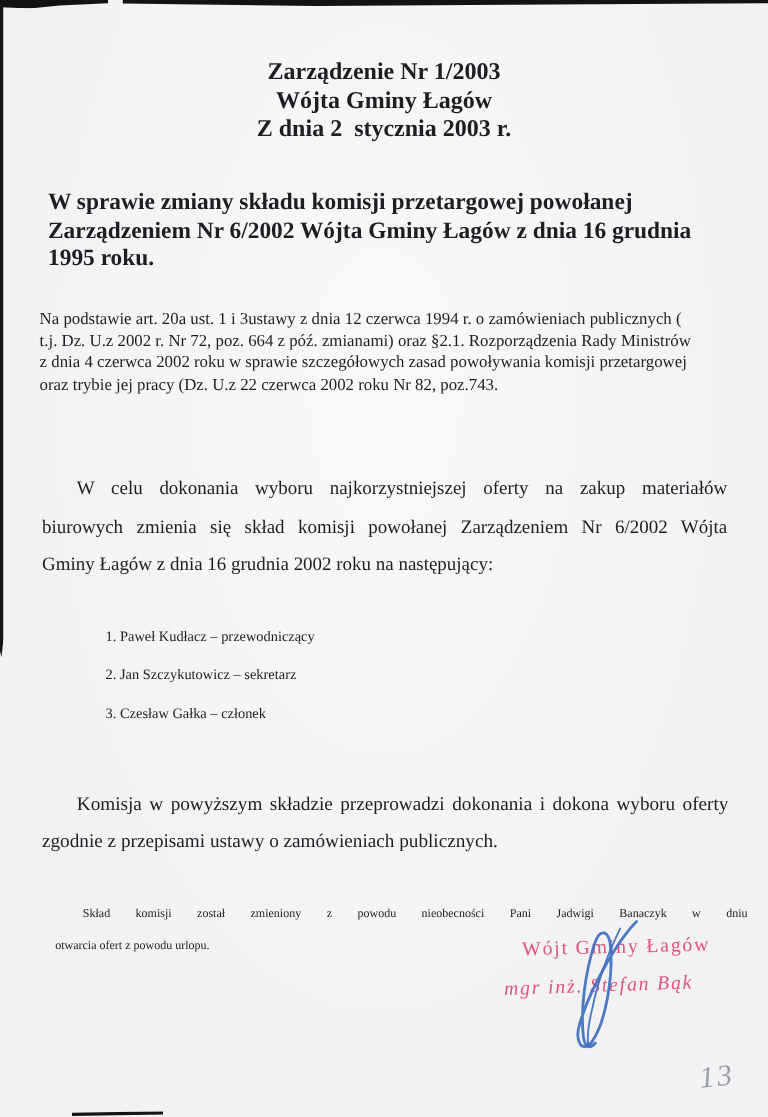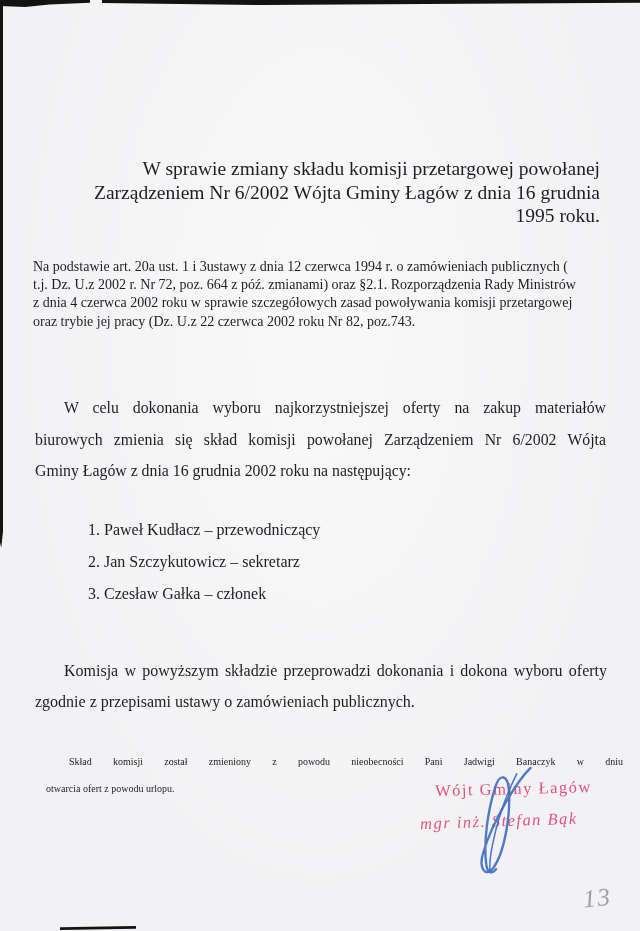--- a/index.html
+++ b/index.html
@@ -32,27 +32,27 @@
     clip-path:polygon(0 0,100% 0,100% 55%,60% 80%,30% 100%,0 60%);}
   .edge-left{left:0;top:0;width:3px;height:548px;
     clip-path:polygon(0 0,100% 0,100% 97%,40% 100%,0 99%);}
   .edge-bottom{left:60px;top:926px;width:76px;height:4px;
     clip-path:polygon(0 30%,100% 0,100% 70%,0 100%);}
   
   .abs{position:absolute;}
   .doc-title{left:0;top:49px;width:640px;text-align:center;
     font-weight:bold;font-size:20px;line-height:23.5px;}
   .doc-title div{white-space:pre-wrap;}
-  .subject{left:40px;top:157px;width:560px;text-align:right;
-    font-weight:normal;font-size:19.5px;line-height:23.5px;}
+  .subject{left:40px;top:157px;width:560px;text-align:left;
+    font-weight:bold;font-size:19.5px;line-height:23.5px;}
   .legal{left:33px;top:258px;width:580px;font-size:14px;line-height:18.2px;}
   .body-par{left:35px;top:392px;width:571px;font-size:15.8px;line-height:31.5px;}
   .jline{text-align:justify;text-align-last:justify;}
   .indent1{text-indent:29px;}
-  .members{left:88px;top:514px;font-size:16px;line-height:32px;}
+  .members{left:88px;top:514px;font-size:12px;line-height:32px;}
   .closing{left:35px;top:655px;width:572px;font-size:16px;line-height:31px;}
   .note{left:46px;top:748px;width:577px;font-size:10px;line-height:27px;}
   .note .indent1{text-indent:23px;}
   
   .stamp{left:420px;top:780px;width:180px;color:var(--stamp-color);
     font-size:16.5px;letter-spacing:1.5px;line-height:18px;}
   .stamp-line1{margin-left:15px;transform:rotate(-1.5deg);}
   .stamp-line2{margin-top:14px;font-style:italic;transform:rotate(-2deg);}
   .signature-svg{left:445px;top:762px;width:110px;height:118px;}
   .signature-svg path{fill:none;stroke:var(--ink-color);stroke-linecap:round;opacity:.92;}
@@ -65,20 +65,25 @@
 </head>
 <body>
 
 <div class="page">
 
   <div class="edge edge-top-left"></div>
   <div class="edge edge-top-right"></div>
   <div class="edge edge-left"></div>
   <div class="edge edge-bottom"></div>
 
+  <div class="abs doc-title">
+    <div>Zarządzenie Nr 1/2003</div>
+    <div>Wójta Gminy Łagów</div>
+    <div>Z dnia 2  stycznia 2003 r.</div>
+  </div>
 
   <div class="abs subject">
     <div>W sprawie zmiany składu komisji przetargowej powołanej</div>
     <div>Zarządzeniem Nr 6/2002 Wójta Gminy Łagów z dnia 16 grudnia</div>
     <div>1995 roku.</div>
   </div>
 
   <div class="abs legal">
     <div>Na podstawie art. 20a ust. 1 i 3ustawy z dnia 12 czerwca 1994 r. o zamówieniach publicznych (</div>
     <div>t.j. Dz. U.z 2002 r. Nr 72, poz. 664 z póź. zmianami) oraz §2.1. Rozporządzenia Rady Ministrów</div>

